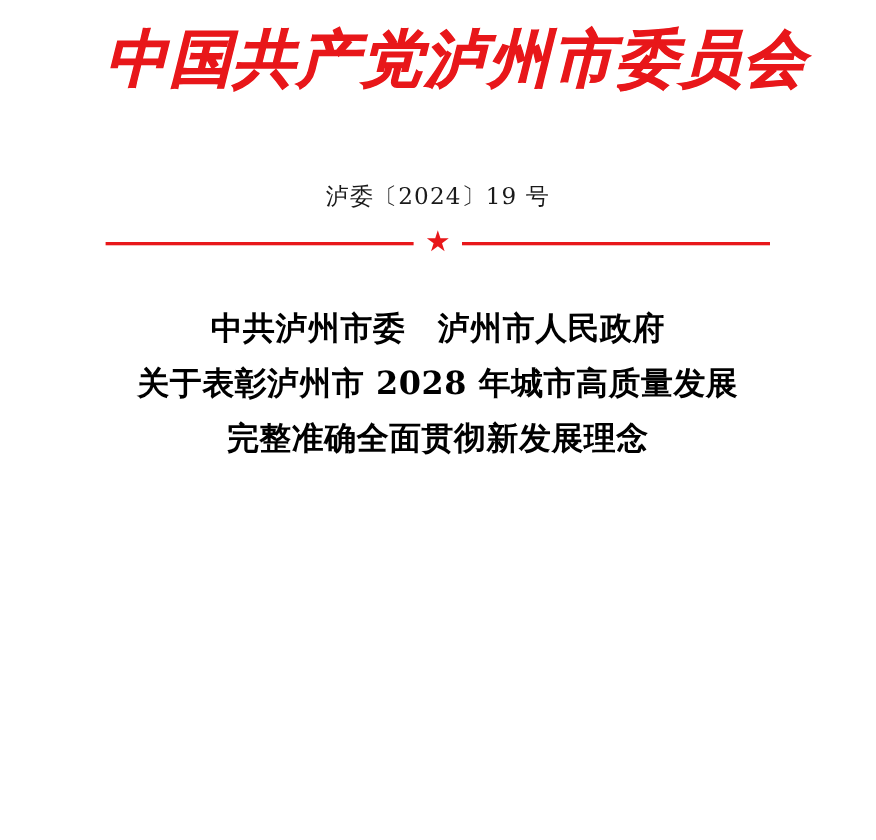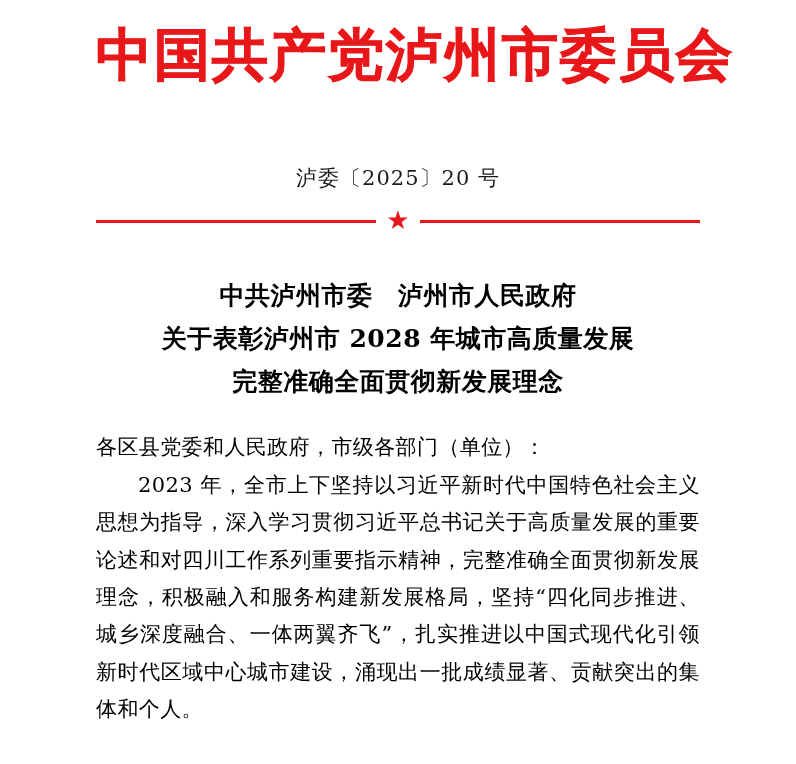--- a/index.html
+++ b/index.html
@@ -25,20 +25,21 @@
   .masthead {
     margin-top: 22px;
     text-align: center;
     color: #e8171a;
     font-family: "DejaVu Serif", "Liberation Serif", serif;
     font-weight: bold;
     font-size: 56px;
     letter-spacing: 2px;
     line-height: 1.15;
     white-space: nowrap;
+    font-style: italic;
     -webkit-text-stroke: 1px #e8171a;
   }
   
   .doc-number {
     margin-top: 78px;
     text-align: center;
     font-size: 21px;
     letter-spacing: 1px;
     color: #1a1a1a;
   }
@@ -66,21 +67,21 @@
     background: #ffffff;
     color: #e8171a;
     font-size: 26px;
     line-height: 26px;
   }
   
   .title-block {
     margin-top: 44px;
     text-align: center;
     font-weight: bold;
-    font-size: 25px;
+    font-size: 29px;
     line-height: 1.72;
     letter-spacing: 0.5px;
     color: #000;
   }
   .title-line { white-space: nowrap; }
   
   .body-block {
     margin-top: 26px;
     font-size: 21px;
     line-height: 1.78;
@@ -95,31 +96,27 @@
     text-indent: 2em;
   }
 </style>
 </head>
 <body>
 
 <div class="page">
 
   <div class="masthead">中国共产党泸州市委员会</div>
 
-  <div class="doc-number">泸委〔2025〕20 号</div>
+  <div class="doc-number">泸委〔2024〕19 号</div>
 
   <div class="red-rule">
     <div class="line"></div>
     <div class="star">★</div>
   </div>
 
   <div class="title-block">
     <div class="title-line">中共泸州市委　泸州市人民政府</div>
     <div class="title-line">关于表彰泸州市 2028 年城市高质量发展</div>
     <div class="title-line">完整准确全面贯彻新发展理念</div>
   </div>
 
-  <div class="body-block">
-    <p class="salutation">各区县党委和人民政府，市级各部门（单位）：</p>
-    <p class="para">2023 年，全市上下坚持以习近平新时代中国特色社会主义思想为指导，深入学习贯彻习近平总书记关于高质量发展的重要论述和对四川工作系列重要指示精神，完整准确全面贯彻新发展理念，积极融入和服务构建新发展格局，坚持“四化同步推进、城乡深度融合、一体两翼齐飞”，扎实推进以中国式现代化引领新时代区域中心城市建设，涌现出一批成绩显著、贡献突出的集体和个人。</p>
-  </div>
 
 </div>
 
 </body></html>

